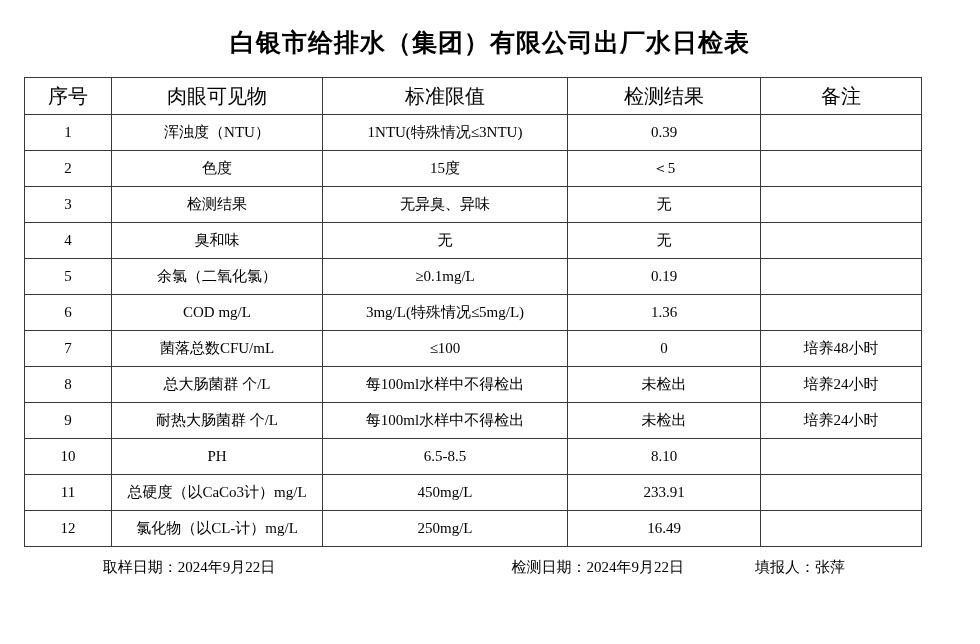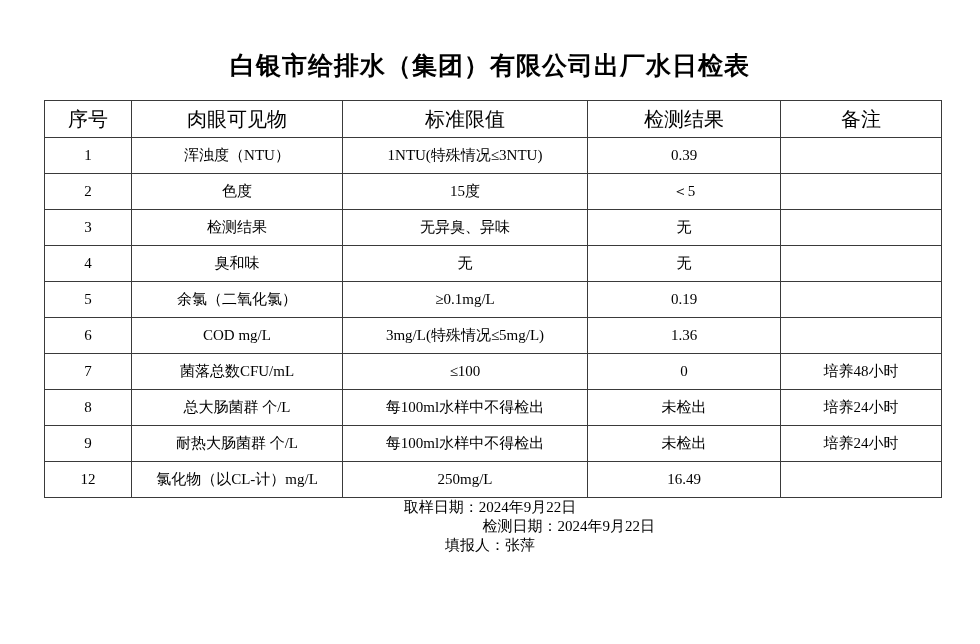--- a/index.html
+++ b/index.html
@@ -12,22 +12,21 @@
     height: 644px;
     font-family: "Liberation Sans", sans-serif;
     color: #000000;
     overflow: hidden;
   }
   .page {
     width: 980px;
     height: 579px;
     position: relative;
     box-sizing: border-box;
-    padding: 0 44px;
-    margin-top: 23px;
+    padding: 0 24px;
   }
   .doc-title {
     text-align: center;
     font-size: 25px;
     font-weight: bold;
     letter-spacing: 1px;
     padding-top: 26px;
     padding-bottom: 18px;
     font-family: "Liberation Serif", serif;
   }
@@ -63,21 +62,20 @@
     letter-spacing: 0;
   }
   .footer {
     margin-top: 0;
     width: 892px;
     display: flex;
     align-items: center;
     font-family: "Liberation Serif", serif;
     font-size: 15px;
     height: 40px;
-    flex-direction: column;
   }
   .footer .f-sample {
     width: 330px;
     text-align: center;
   }
   .footer .f-test {
     width: 330px;
     text-align: right;
   }
   .footer .f-reporter {
@@ -160,20 +158,34 @@
         <td>培养24小时</td>
       </tr>
       <tr>
         <td>9</td>
         <td class="cell-item-spaced">耐热大肠菌群 个/L</td>
         <td>每100ml水样中不得检出</td>
         <td>未检出</td>
         <td>培养24小时</td>
       </tr>
       <tr>
+        <td>10</td>
+        <td class="cell-item-spaced">PH</td>
+        <td>6.5-8.5</td>
+        <td>8.10</td>
+        <td></td>
+      </tr>
+      <tr>
+        <td>11</td>
+        <td class="cell-item-spaced">总硬度（以CaCo3计）mg/L</td>
+        <td>450mg/L</td>
+        <td>233.91</td>
+        <td></td>
+      </tr>
+      <tr>
         <td>12</td>
         <td class="cell-item-spaced">氯化物（以CL-计）mg/L</td>
         <td>250mg/L</td>
         <td>16.49</td>
         <td></td>
       </tr>
     </tbody>
   </table>
 
   <div class="footer">

